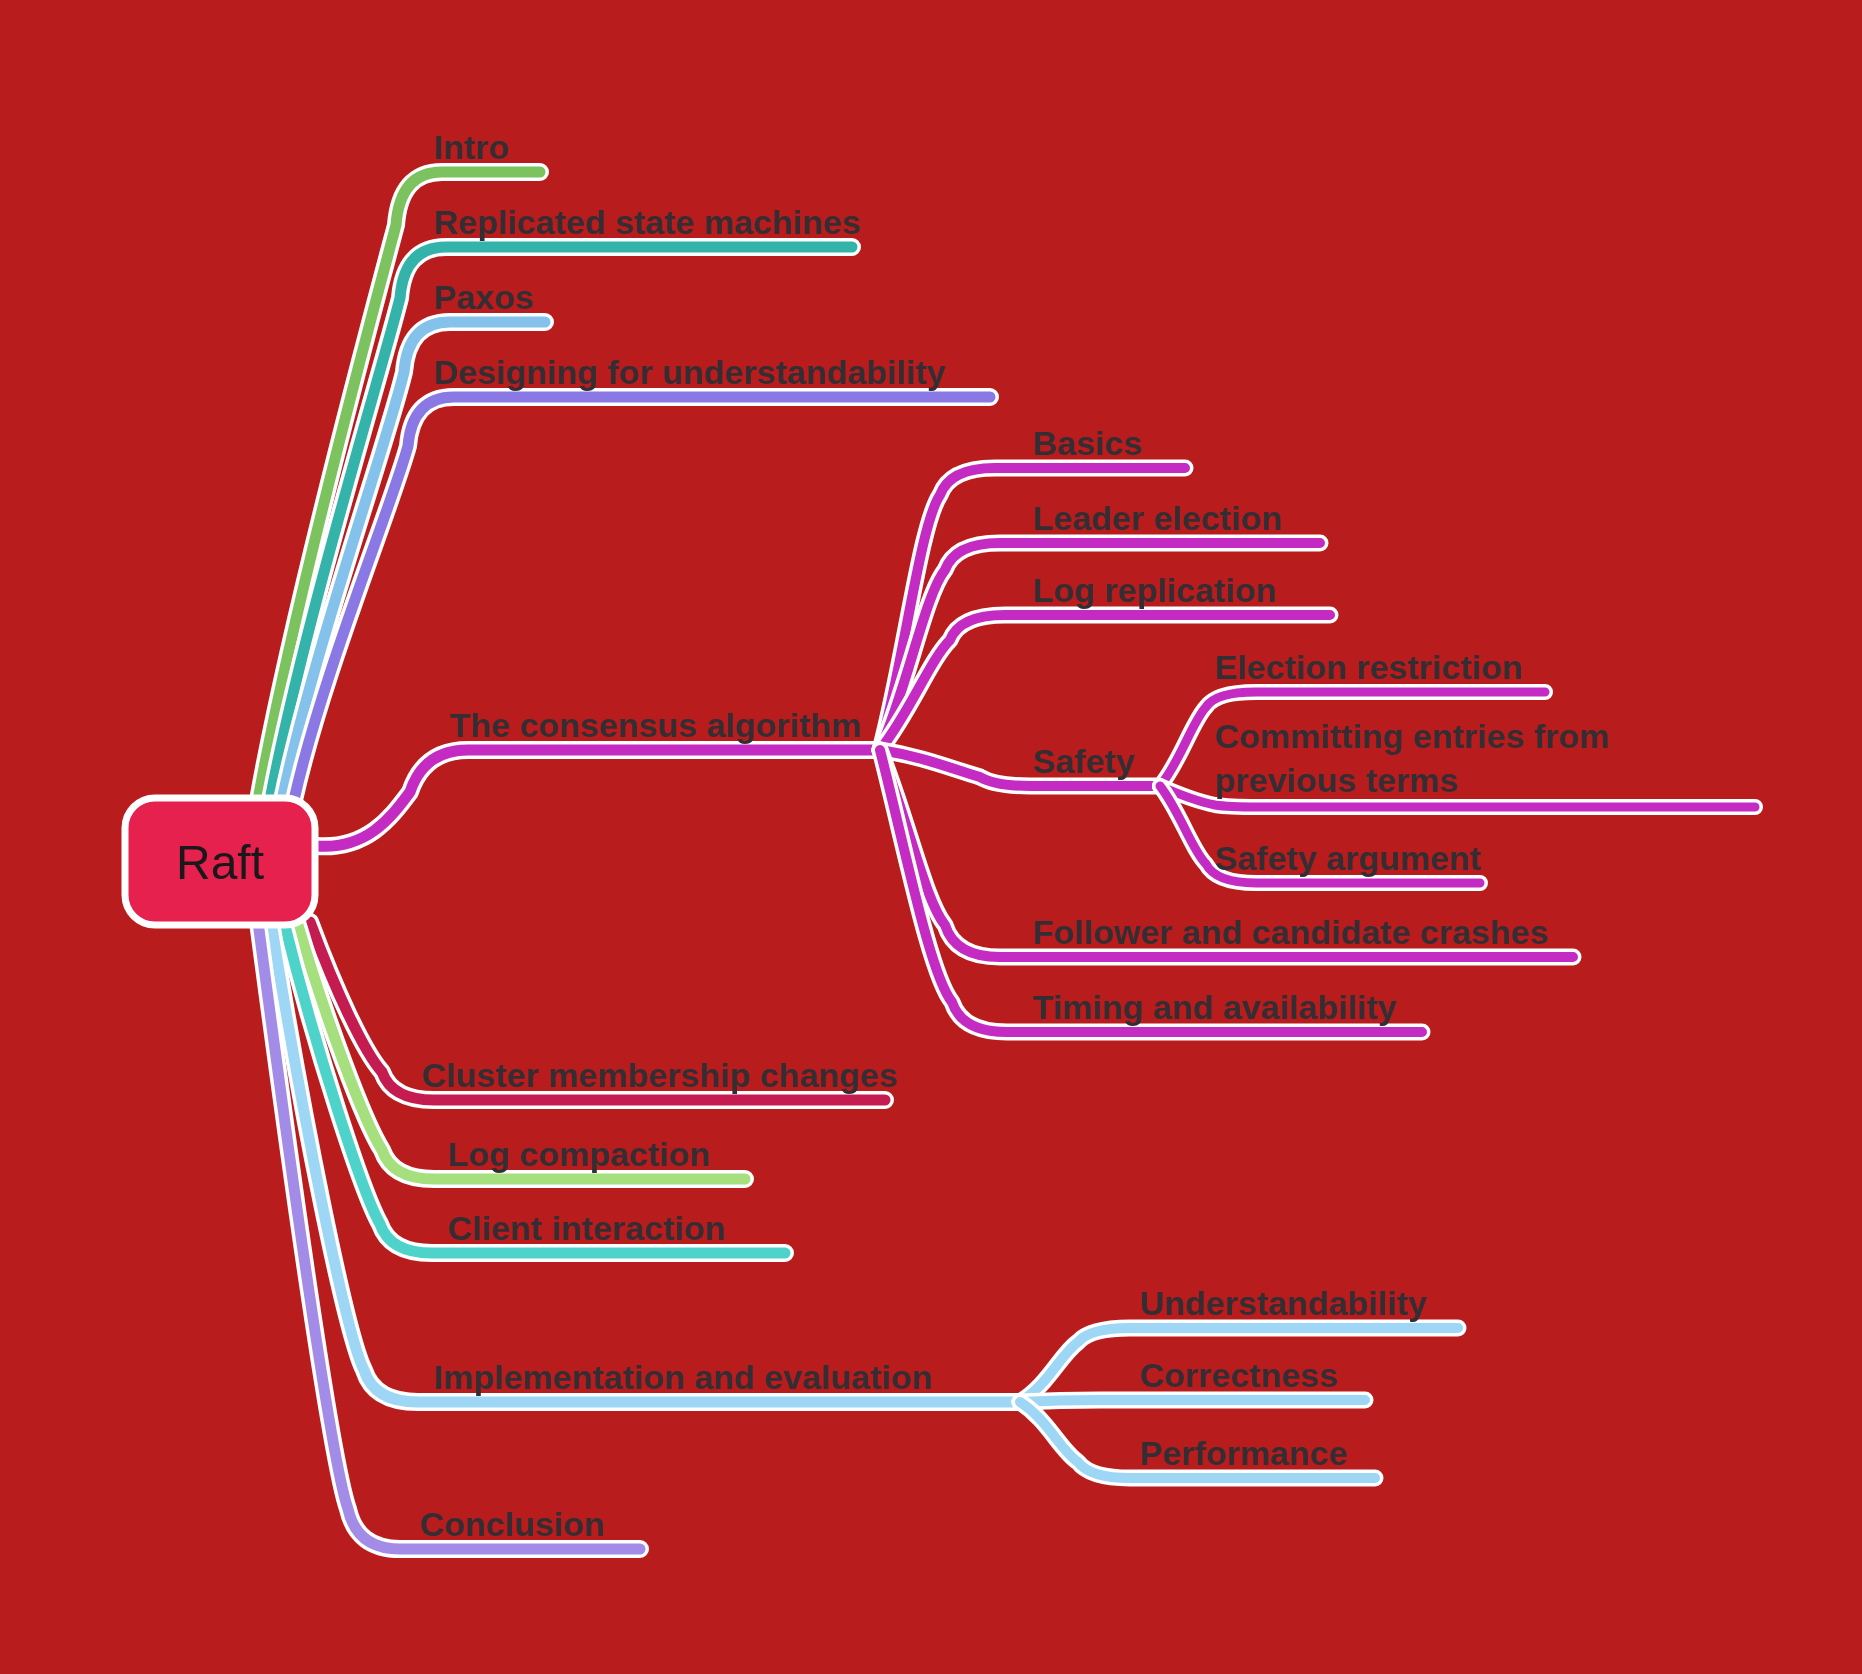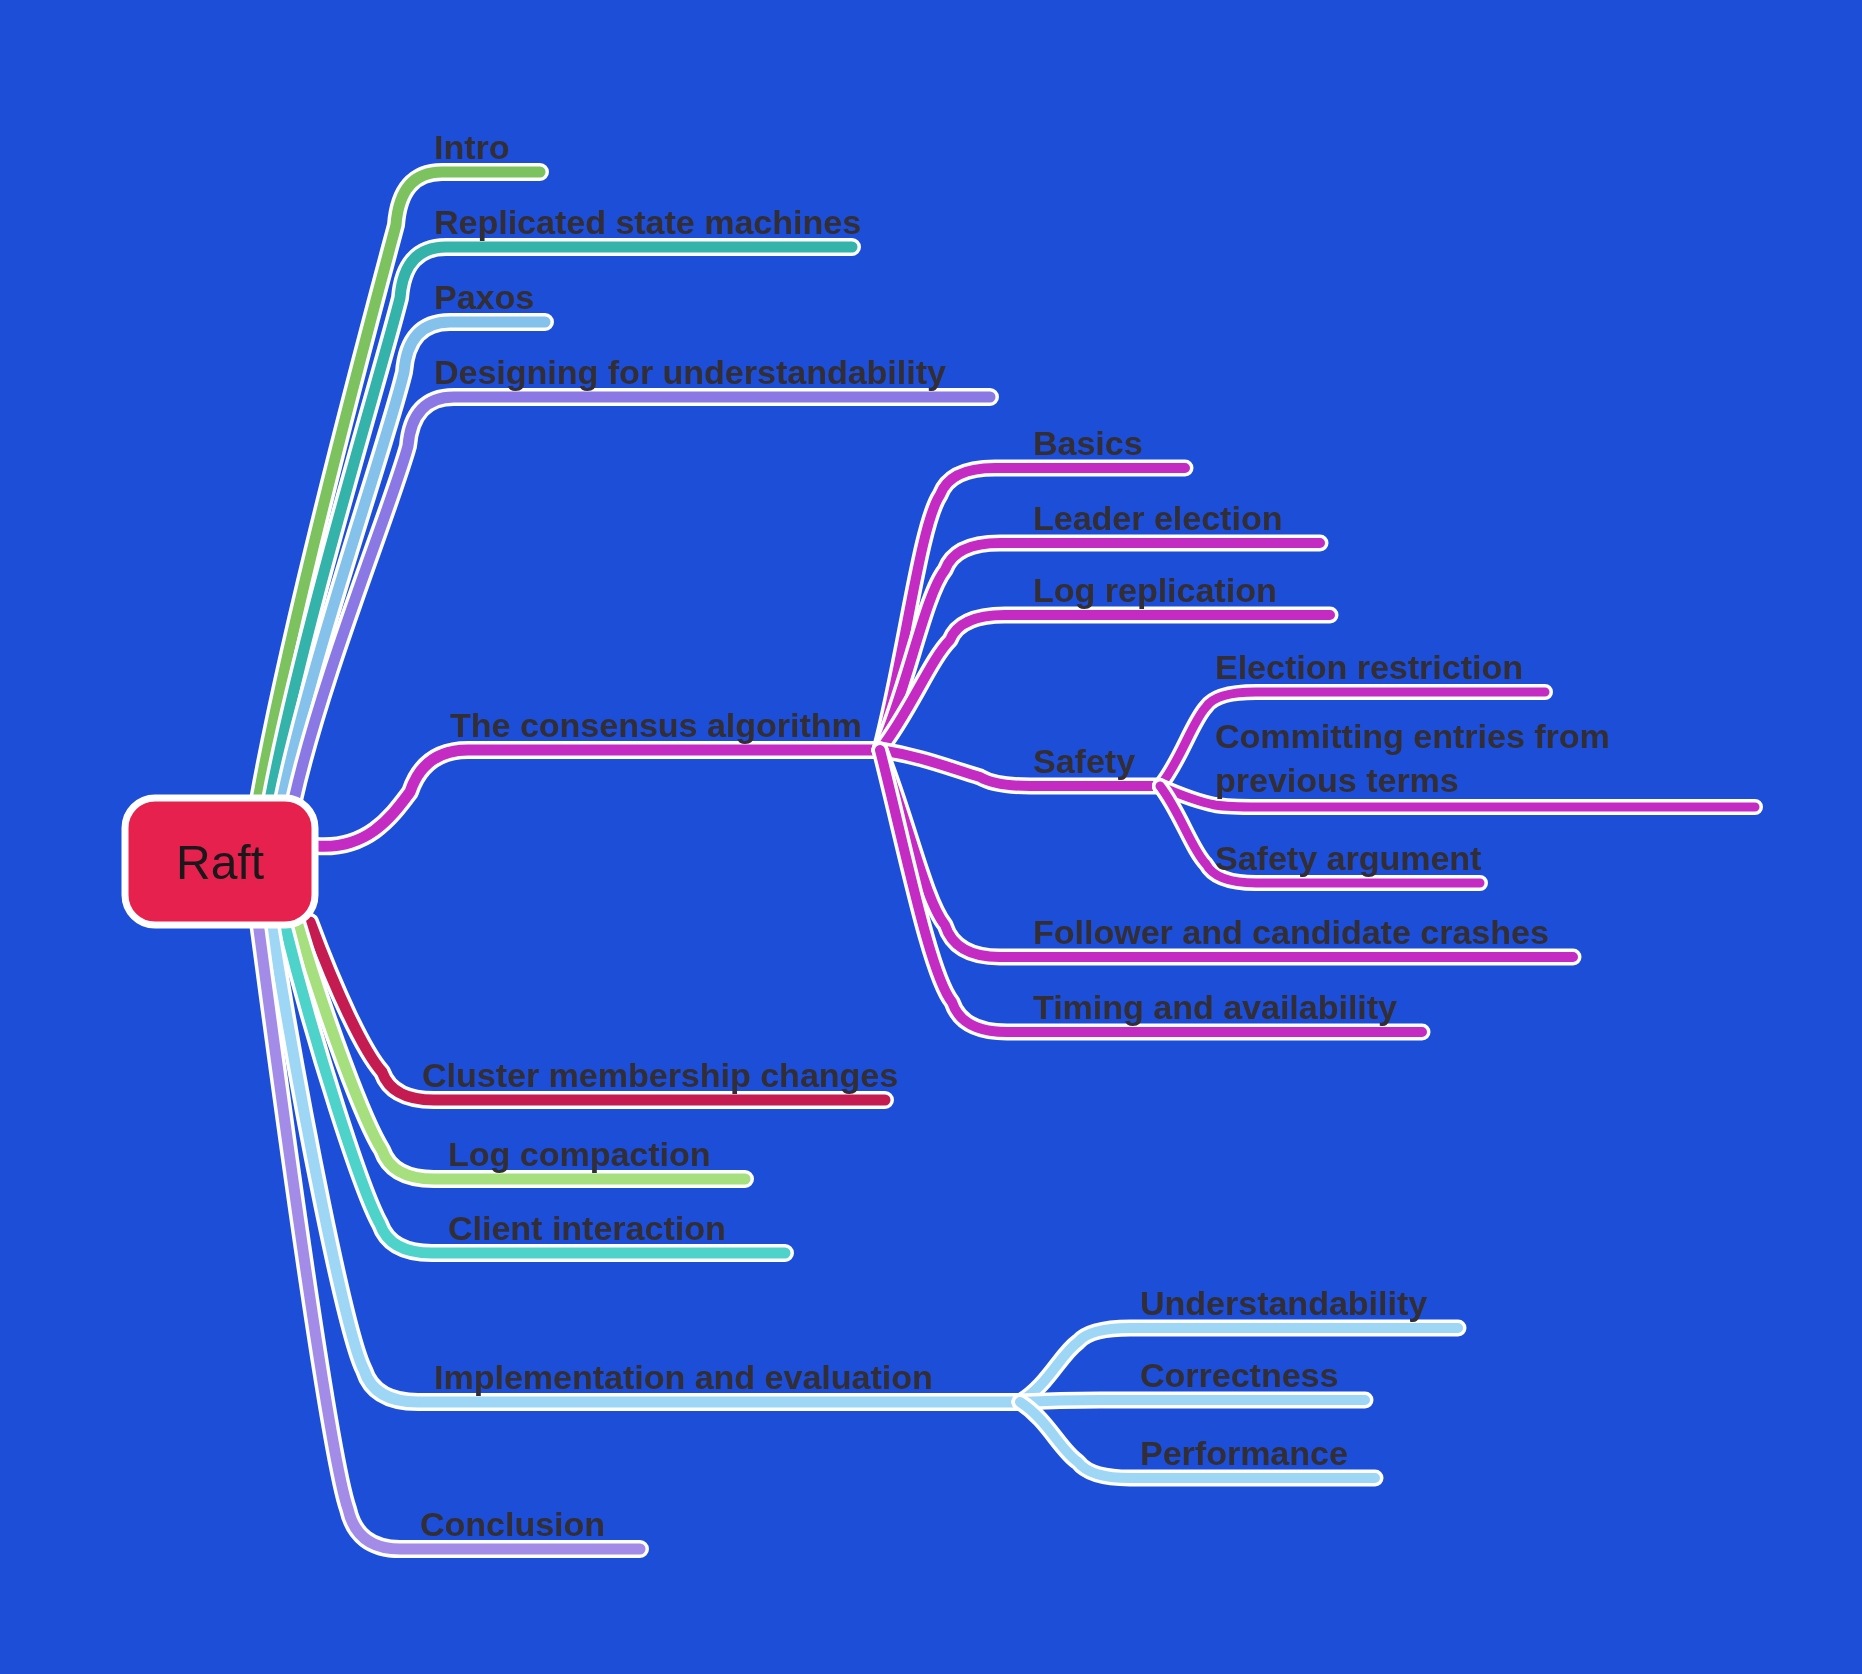--- a/index.html
+++ b/index.html
@@ -7,21 +7,21 @@
   .stage{position:relative;width:1862px;height:1674px;background:#F7F3F2;overflow:hidden;}
   svg{display:block}
   path.branch{fill:none;stroke-linecap:round;stroke-linejoin:round;}
   path.halo{fill:none;stroke:#FFFFFF;stroke-linecap:round;stroke-linejoin:round;}
   text.lbl{font-family:"Liberation Sans", sans-serif;font-weight:700;font-size:34px;fill:#322E33;}
   text.root-lbl{font-family:"Liberation Sans", sans-serif;font-weight:400;font-size:48px;fill:#1B181B;text-anchor:middle;}
 </style>
 </head>
 <body>
 
-<div class="stage" style="background: #1d4ed8;">
+<div class="stage" style="background: #b91c1c;">
 <svg width="1862" height="1674" viewBox="0 0 1862 1674">
 
   <path class="halo" stroke-width="18" d="M 258,800 C 292,610 376,300 396,225 Q 400,172 442,172 L 540,172" stroke="#FFFFFF"></path>
       <path class="branch" stroke-width="11" d="M 258,800 C 292,610 376,300 396,225 Q 400,172 442,172 L 540,172" stroke="#7CC25E"></path>
   <path class="halo" stroke-width="18" d="M 270,800 C 302,630 382,370 400,298 Q 404,247 446,247 L 852,247" stroke="#FFFFFF"></path>
       <path class="branch" stroke-width="11" d="M 270,800 C 302,630 382,370 400,298 Q 404,247 446,247 L 852,247" stroke="#34B3AB"></path>
   <path class="halo" stroke-width="18" d="M 282,800 C 312,655 388,440 404,372 Q 408,322 450,322 L 545,322" stroke="#FFFFFF"></path>
       <path class="branch" stroke-width="11" d="M 282,800 C 312,655 388,440 404,372 Q 408,322 450,322 L 545,322" stroke="#84C2EB"></path>
   <path class="halo" stroke-width="18" d="M 294,800 C 322,675 392,505 408,446 Q 412,397 454,397 L 990,397" stroke="#FFFFFF"></path>
       <path class="branch" stroke-width="11" d="M 294,800 C 322,675 392,505 408,446 Q 412,397 454,397 L 990,397" stroke="#8A79E4"></path>

